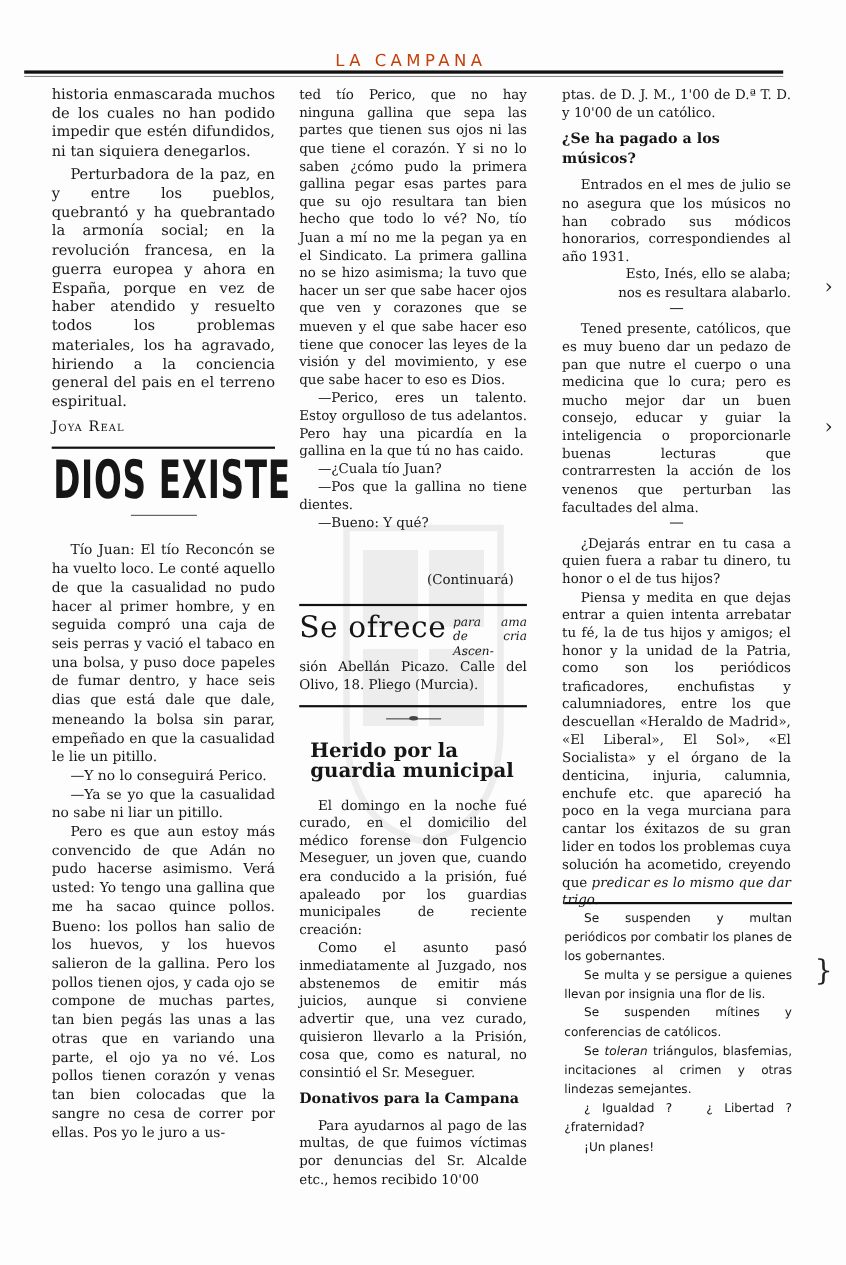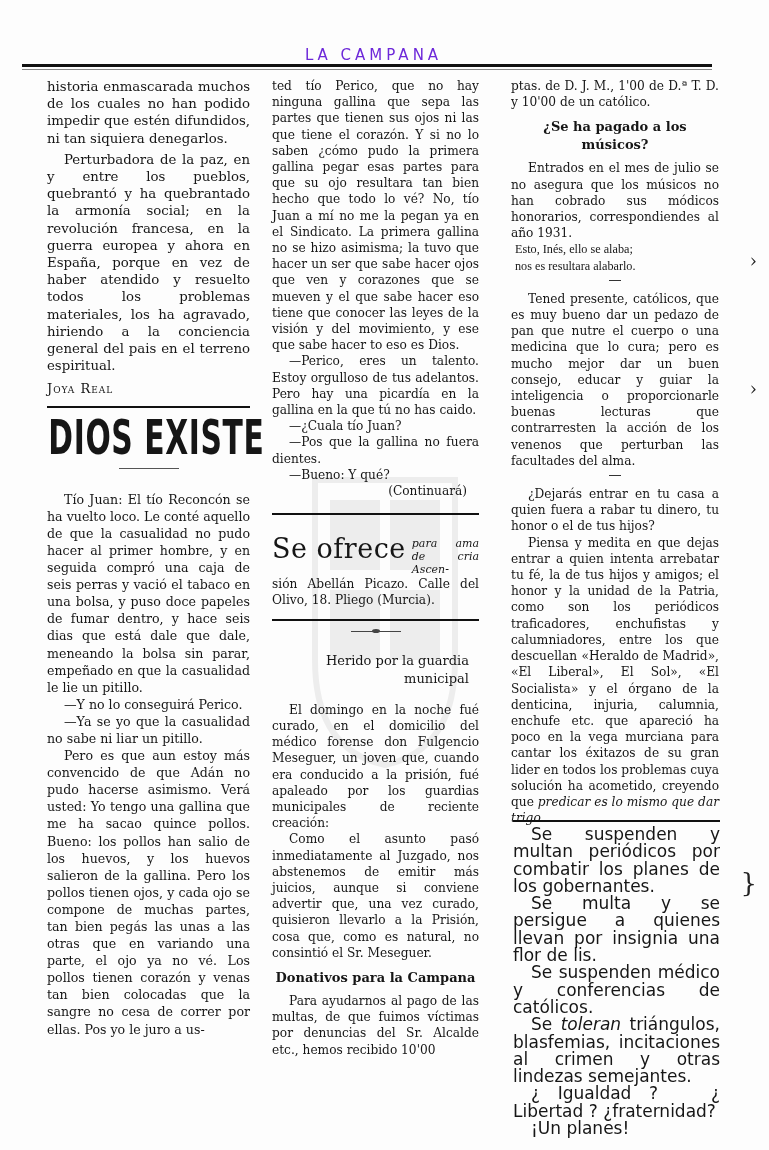--- a/index.html
+++ b/index.html
@@ -6,21 +6,21 @@
     body {
       width: 769px; height: 1150px; overflow: hidden;
       background: #fdfdfd; color: #161616;
       font-family: "DejaVu Serif", "Liberation Serif", serif;
       position: relative;
     }
     .masthead {
       position: absolute; left: 35px; top: 46px; width: 677px; height: 20px;
       text-align: center;
       font-family: "DejaVu Sans", "Liberation Sans", sans-serif;
-      font-size: 15px; letter-spacing: 4px; font-weight: normal; color: #6d28d9;
+      font-size: 15px; letter-spacing: 4px; font-weight: normal; color: #c2410c;
     }
     .masthead-rule {
       position: absolute; left: 22px; top: 64px; width: 690px; height: 3px;
       background: #111;
     }
     .masthead-rule2 {
       position: absolute; left: 22px; top: 69px; width: 690px; height: 1px;
       background: #888;
     }
     .col {
@@ -39,48 +39,48 @@
     }
     .rule-thick { height: 2px; background: #111; margin: 8px 0 4px 0; }
     .headline-cond {
       font-family: "DejaVu Sans", "Liberation Sans", sans-serif;
       font-weight: bold; font-size: 48px; line-height: 50px;
       text-align: center; letter-spacing: 1px;
       transform: scaleX(0.62); transform-origin: center;
       white-space: nowrap; margin: 4px -60px 6px -60px;
     }
     .small-dash { width: 60px; height: 1px; background: #555; margin: 6px auto 22px auto; }
-    .right { text-align: right; }
+    .right { text-align: right; margin-top: 36px; }
     .offer {
       display: flex; align-items: flex-start; gap: 6px;
-      margin-top: 20px;
+      margin-top: 6px;
       justify-content: center;
     }
     .offer-big {
       font-size: 27px; line-height: 28px; white-space: nowrap; letter-spacing: 0.5px;
     }
     .offer-small { font-size: 11px; line-height: 13px; text-align: justify; padding-top: 2px; font-style: italic; }
     .noticias {
       font-family: "Liberation Sans", "DejaVu Sans", sans-serif;
       font-weight: bold; font-size: 35px; line-height: 40px;
       text-align: center; letter-spacing: 0.5px; margin-top: 6px;
     }
     .ornament { width: 50px; height: 1px; background: #444; margin: 10px auto 20px auto; position: relative; }
     .ornament::after {
       content: ""; position: absolute; left: 21px; top: -2px; width: 8px; height: 4px;
       border-radius: 50%; background: #444;
     }
-    .subhead { font-weight: normal; text-align: right; font-size: 13px; line-height: 18px; margin: 0 10px 14px 10px; }
-    .subhead2 { font-weight: bold; text-align: center; font-size: 13px; line-height: 18px; margin: 8px 0 6px 0; }
-    .verse { text-align: left; padding-left: 4px; font-family: Liberation Serif, serif; }
+    .subhead { font-weight: bold; text-align: left; font-size: 18px; line-height: 18px; margin: 0 10px 14px 10px; }
+    .subhead2 { font-weight: bold; text-align: left; font-size: 13px; line-height: 18px; margin: 8px 0 6px 0; }
+    .verse { text-align: right; padding-left: 4px; }
     .tiny-dash { width: 12px; height: 1px; background: #333; margin: 6px auto 10px auto; }
     .col3-lower {
       position: absolute; left: 513px; top: 826px; width: 207px;
       font-family: "DejaVu Sans", "Liberation Sans", sans-serif;
-      font-size: 17px; line-height: 17.3px; text-align: justify;
+      font-size: 11px; line-height: 17.3px; text-align: justify;
     }
     .col3-lower .ind { text-indent: 18px; }
     .col3-rule { position: absolute; left: 513px; top: 820px; width: 207px; height: 2px; background: #111; }
     em { font-style: italic; }
     .footer {
       position: absolute; left: 5px; top: 1184px;
       font-family: "DejaVu Sans Mono", "Liberation Mono", monospace;
       font-style: italic; font-size: 8.4px; color: #9a9a9a;
     }
     .watermark {
@@ -117,21 +117,21 @@
   <p class="ind" style="font-size:12.6px;line-height:17.1px">Tío Juan: El tío Reconcón se ha vuelto loco. Le conté aquello de que la casualidad no pudo hacer al primer hombre, y en seguida compró una caja de seis perras y vació el tabaco en una bolsa, y puso doce papeles de fumar dentro, y hace seis dias que está dale que dale, meneando la bolsa sin parar, empeñado en que la casualidad le lie un pitillo.</p>
   <p class="ind" style="font-size:12.6px;line-height:17.1px">—Y no lo conseguirá Perico.</p>
   <p class="ind" style="font-size:12.6px;line-height:17.1px">—Ya se yo que la casualidad no sabe ni liar un pitillo.</p>
   <p class="ind" style="font-size:12.6px;line-height:17.1px">Pero es que aun estoy más convencido de que Adán no pudo hacerse asimismo. Verá usted: Yo tengo una gallina que me ha sacao quince pollos. Bueno: los pollos han salio de los huevos, y los huevos salieron de la gallina. Pero los pollos tienen ojos, y cada ojo se compone de muchas partes, tan bien pegás las unas a las otras que en variando una parte, el ojo ya no vé. Los pollos tienen corazón y venas tan bien colocadas que la sangre no cesa de correr por ellas. Pos yo le juro a us-</p>
 </div>
 
 <div class="col col2">
   <p>ted tío Perico, que no hay ninguna gallina que sepa las partes que tienen sus ojos ni las que tiene el corazón. Y si no lo saben ¿cómo pudo la primera gallina pegar esas partes para que su ojo resultara tan bien hecho que todo lo vé? No, tío Juan a mí no me la pegan ya en el Sindicato. La primera gallina no se hizo asimisma; la tuvo que hacer un ser que sabe hacer ojos que ven y corazones que se mueven y el que sabe hacer eso tiene que conocer las leyes de la visión y del movimiento, y ese que sabe hacer to eso es Dios.</p>
   <p class="ind">—Perico, eres un talento. Estoy orgulloso de tus adelantos. Pero hay una picardía en la gallina en la que tú no has caido.</p>
   <p class="ind">—¿Cuala tío Juan?</p>
-  <p class="ind">—Pos que la gallina no fuera dientes.</p>
+  <p class="ind">—Pos que la gallina no tiene dientes.</p>
   <p class="ind">—Bueno: Y qué?</p>
   <p class="right" style="padding-right:12px">(Continuará)</p>
   <div class="rule-thick" style="margin-top:14px"></div>
   <div class="offer">
     <span class="offer-big">Se ofrece</span>
     <span class="offer-small">para ama de cria Ascen-</span>
   </div>
   <p>sión Abellán Picazo. Calle del Olivo, 18. Pliego (Murcia).</p>
   <div class="rule-thick" style="margin-top:10px"></div>
   <div class="ornament"></div>
@@ -152,21 +152,21 @@
   <p class="ind">Tened presente, católicos, que es muy bueno dar un pedazo de pan que nutre el cuerpo o una medicina que lo cura; pero es mucho mejor dar un buen consejo, educar y guiar la inteligencia o proporcionarle buenas lecturas que contrarresten la acción de los venenos que perturban las facultades del alma.</p>
   <div class="tiny-dash"></div>
   <p class="ind">¿Dejarás entrar en tu casa a quien fuera a rabar tu dinero, tu honor o el de tus hijos?</p>
   <p class="ind"><span>Piensa y medita en que dejas entrar a quien intenta arrebatar tu fé, la de tus hijos y amigos; el honor y la unidad de la Patria, como son los periódicos traficadores, enchufistas y calumniadores, entre los que descuellan «Heraldo de Madrid», «El Liberal», El Sol», «El Socialista» y el órgano de la denticina, injuria, calumnia, enchufe etc. que apareció ha poco en la vega murciana para cantar los éxitazos de su gran lider en todos los problemas cuya solución ha acometido, creyendo que</span> <em>predicar es lo mismo que dar trigo.</em></p>
 </div>
 
 <div class="col3-rule"></div>
 <div class="col3-lower">
   <p class="ind">Se suspenden y multan periódicos por combatir los planes de los gobernantes.</p>
   <p class="ind">Se multa y se persigue a quienes llevan por insignia una flor de lis.</p>
-  <p class="ind">Se suspenden médico y conferencias de católicos.</p>
+  <p class="ind">Se suspenden mítines y conferencias de católicos.</p>
   <p class="ind"><span>Se</span> <em>toleran</em> <span>triángulos, blasfemias, incitaciones al crimen y otras lindezas semejantes.</span></p>
   <p class="ind" style="white-space:pre-wrap">¿ Igualdad ?   ¿ Libertad ? ¿fraternidad?</p>
   <p class="ind">¡Un planes!</p>
 </div>
 
 <span class="brace" style="top:250px;font-size:18px">›</span>
 <span class="brace" style="top:378px;font-size:18px">›</span>
 <span class="brace" style="top:868px">}</span>
 
 <div class="footer">Ayuntamiento de Murcia. (Campana, La (Mula) 13-07-1932. Página 6)</div>

